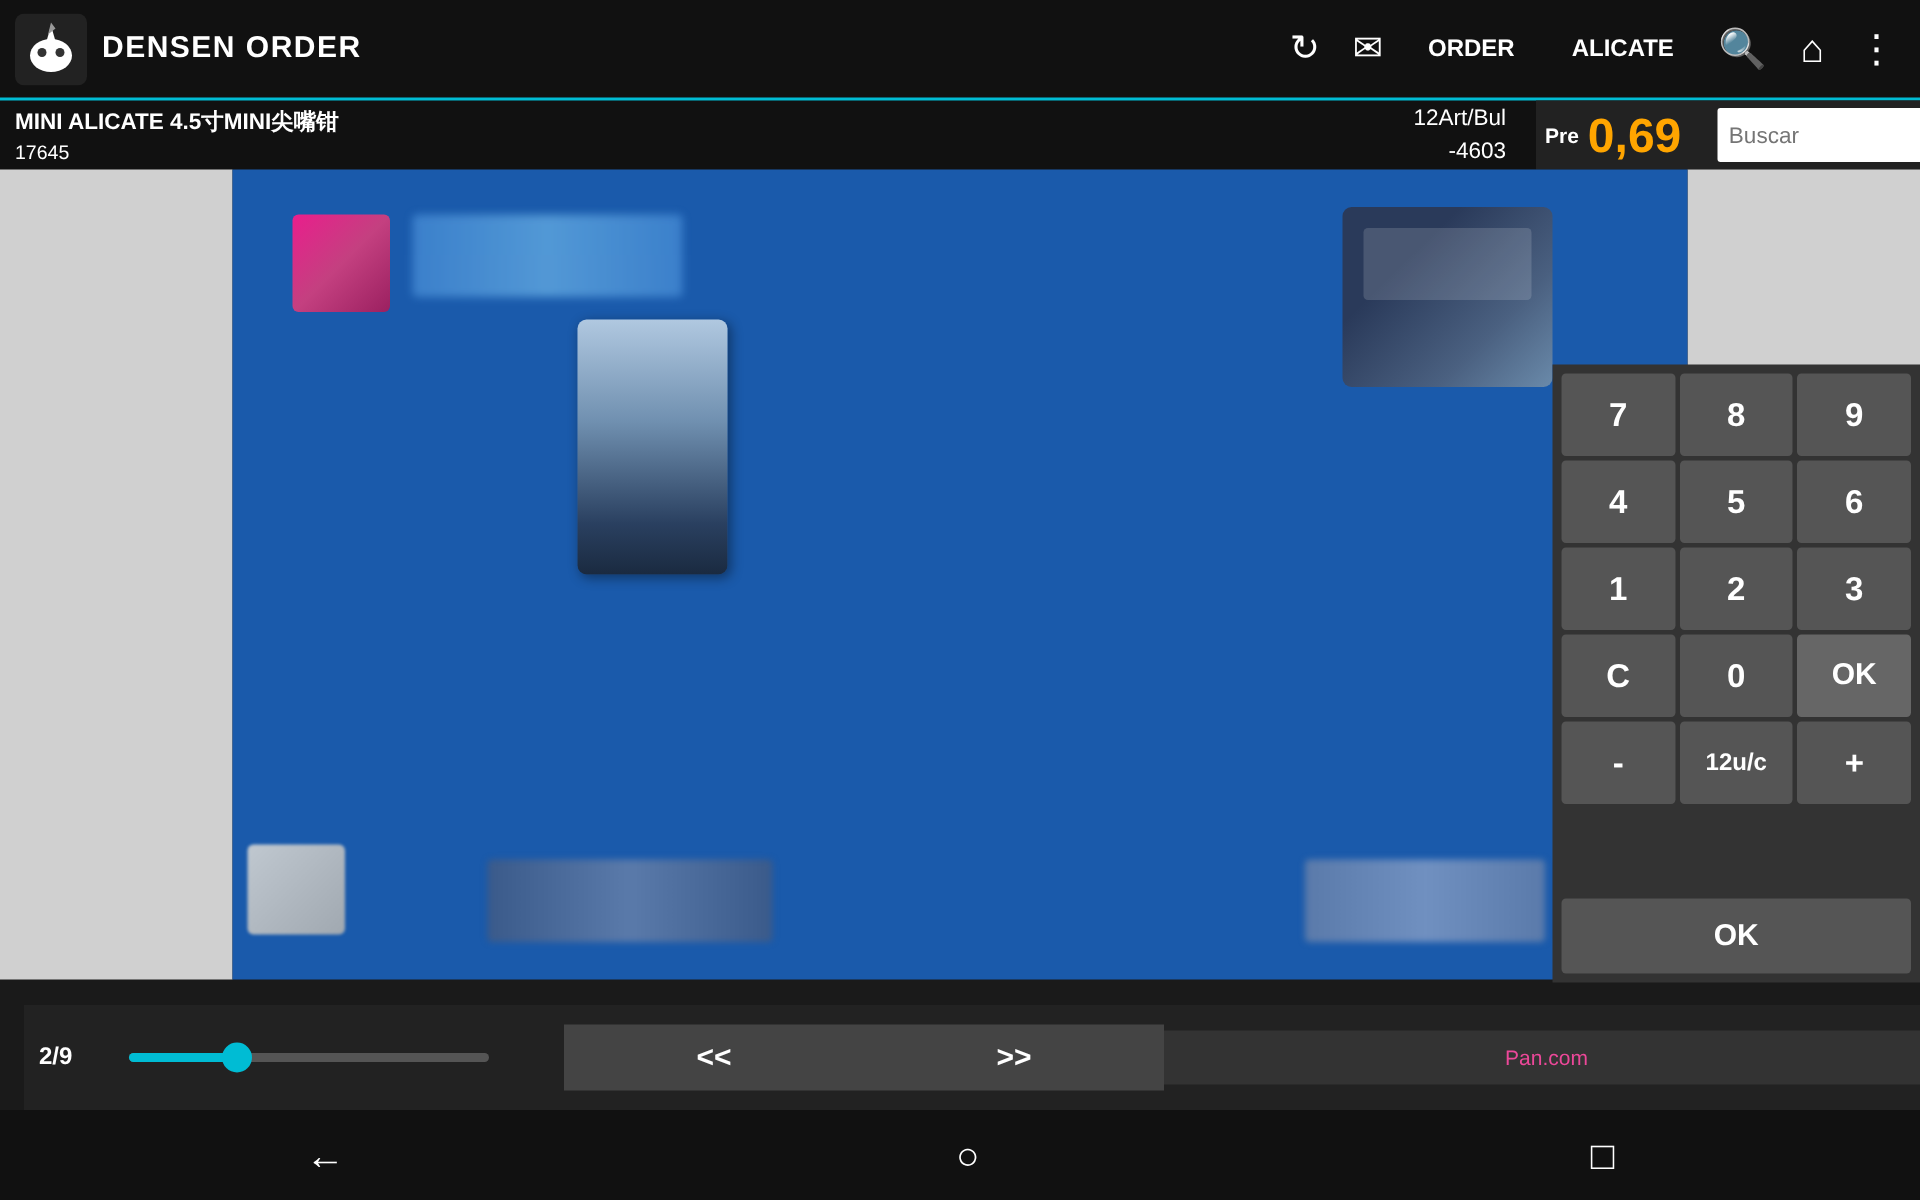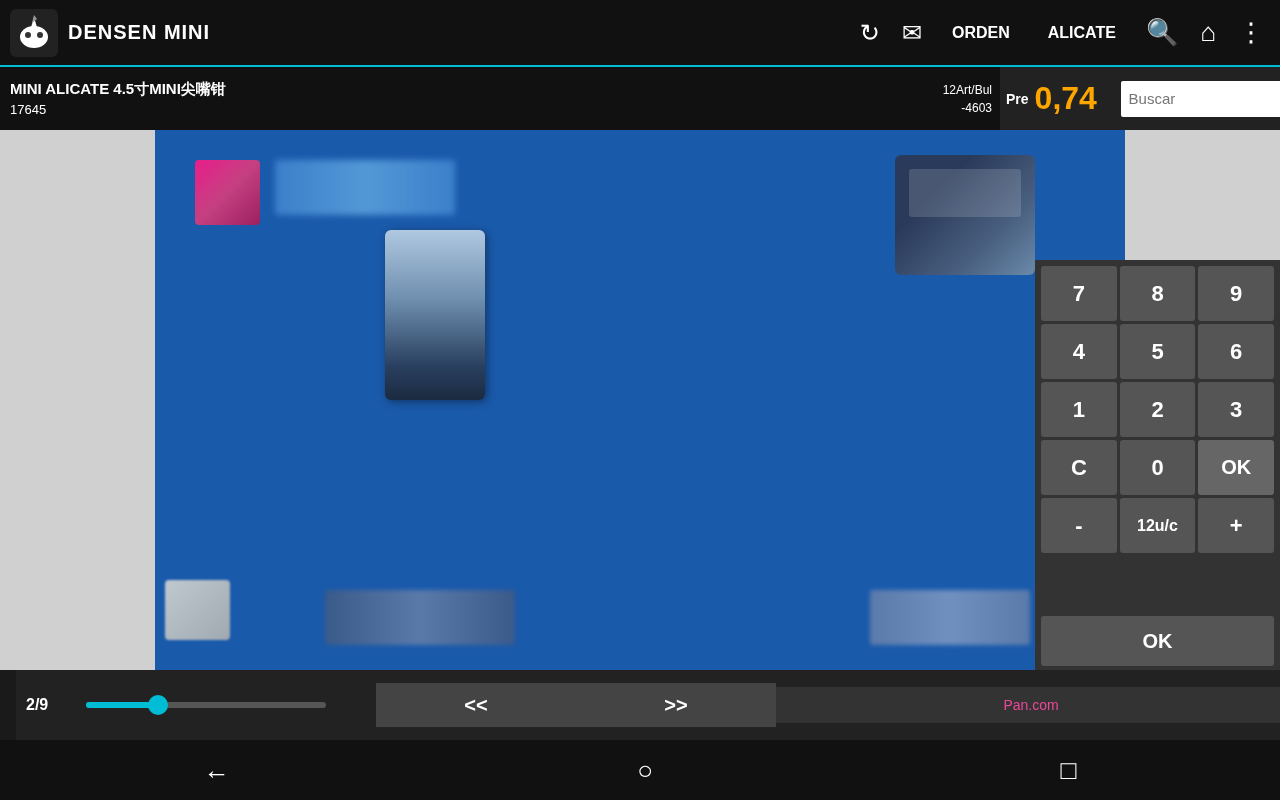--- a/index.html
+++ b/index.html
@@ -59,25 +59,26 @@
     #topbar-home-icon {
       font-size: 26px;
     }
     #topbar-more-icon {
       font-size: 26px;
     }
 
     
     #product-bar {
       width: 100%;
-      height: 65px;
+      height: 48px;
       background: #111;
       border-top: 2px solid #00bcd4;
       display: flex;
       align-items: stretch;
+      gap: 12px;
     }
     #product-info {
       flex: 0 0 870px;
       display: flex;
       flex-direction: column;
       justify-content: center;
       padding: 4px 10px;
     }
     #product-name {
       color: white;
@@ -420,45 +421,45 @@
   <div id="logo-area">
     <svg id="logo-icon" viewBox="0 0 48 48">
       <rect width="48" height="48" rx="6" fill="#222"></rect>
 
       <ellipse cx="24" cy="28" rx="14" ry="11" fill="white"></ellipse>
       <polygon points="24,8 20,22 28,22" fill="white"></polygon>
       <polygon points="24,6 22,14 27,10" fill="#999"></polygon>
       <circle cx="18" cy="26" r="3" fill="#333"></circle>
       <circle cx="30" cy="26" r="3" fill="#333"></circle>
     </svg>
-    <span id="app-title">DENSEN MINI</span>
+    <span id="app-title">DENSEN ORDER</span>
   </div>
   <div id="topbar-spacer"></div>
   <span class="topbar-icon">↻</span>
   <span class="topbar-icon">✉</span>
-  <button class="topbar-btn">ORDEN</button>
+  <button class="topbar-btn">ORDER</button>
   <button class="topbar-btn">ALICATE</button>
   <span class="topbar-icon" id="topbar-search-icon">🔍</span>
   <span class="topbar-icon" id="topbar-home-icon">⌂</span>
   <span class="topbar-icon" id="topbar-more-icon">⋮</span>
 </div>
 
 <div id="product-bar">
   <div id="product-info">
     <span id="product-name">MINI ALICATE 4.5寸MINI尖嘴钳</span>
     <span id="product-code">17645</span>
   </div>
 
-  <div style="flex:0 0 130px; display:flex; flex-direction:column; justify-content:center; align-items:flex-end; padding-right:8px; color:white; font-size:12px; line-height:1.5;">
+  <div style="flex:0 0 130px; display:flex; flex-direction:column; justify-content:center; align-items:flex-end; padding-right:8px; color:white; font-size:15px; line-height:1.5;">
     <span>12Art/Bul</span>
     <span>-4603</span>
   </div>
   <div id="price-search-bar">
     <span id="pre-label">Pre</span>
-    <span id="price-value">0,74</span>
+    <span id="price-value">0,69</span>
     <input id="buscar-input" type="text" placeholder="Buscar" style="">
 
   </div>
 </div>
 
 <div id="main" style="position:relative;">
 
   <div id="left-panel"></div>
 
   <div id="center-panel">

